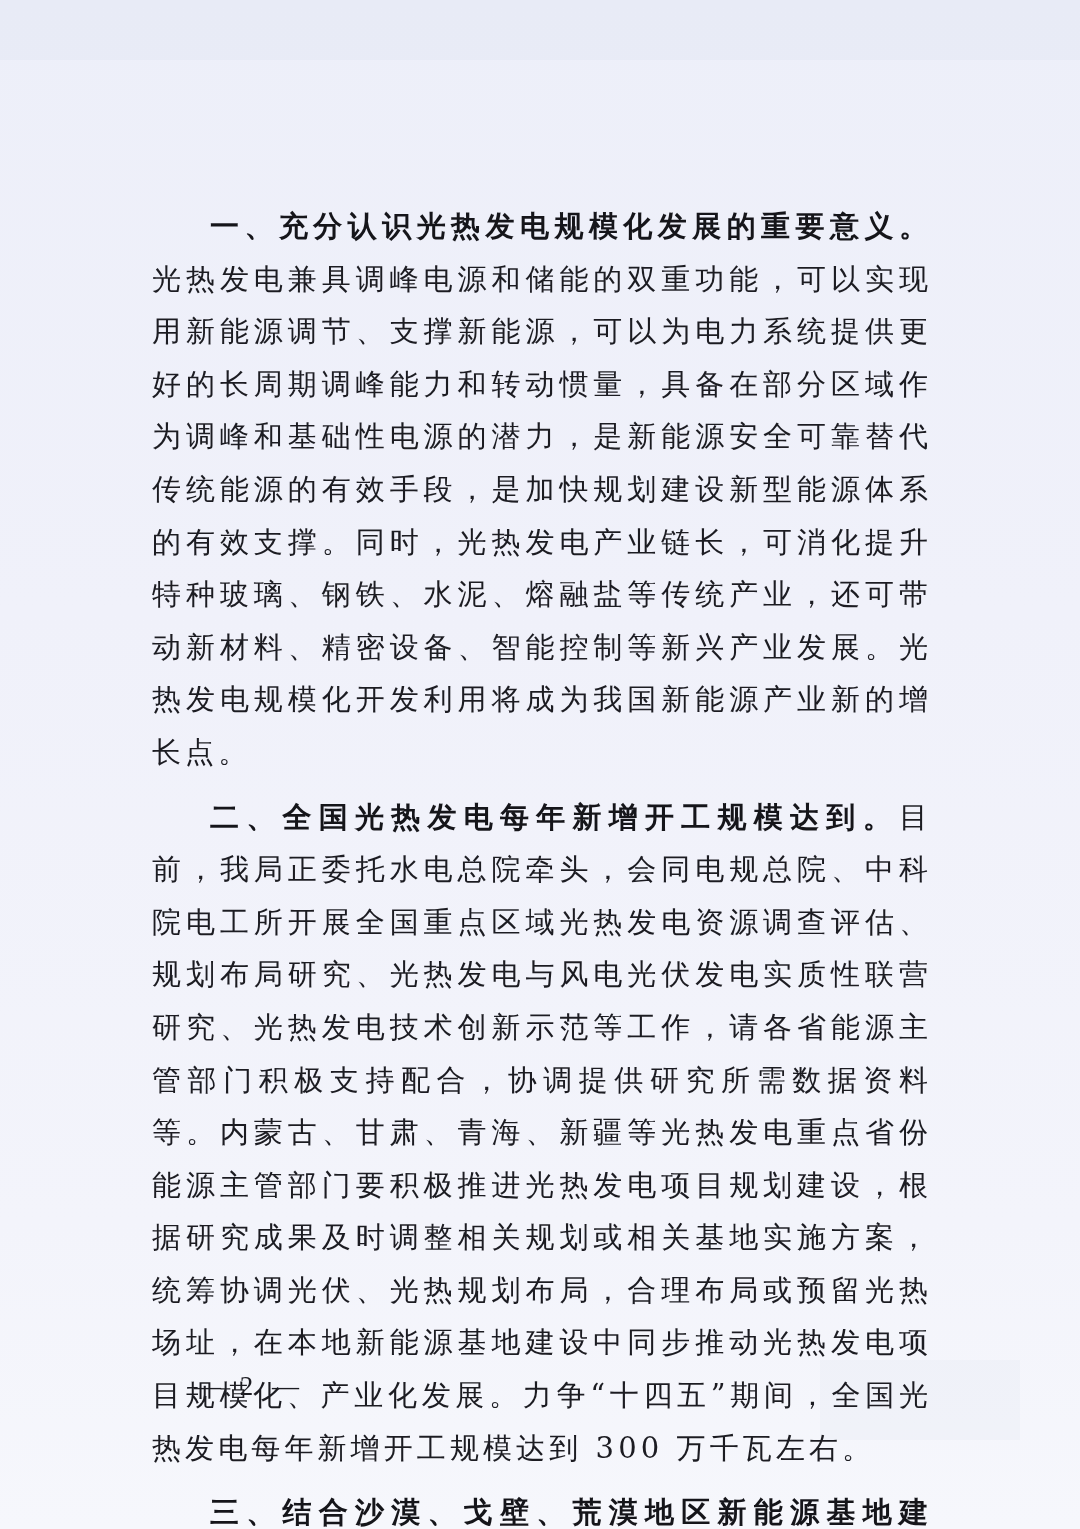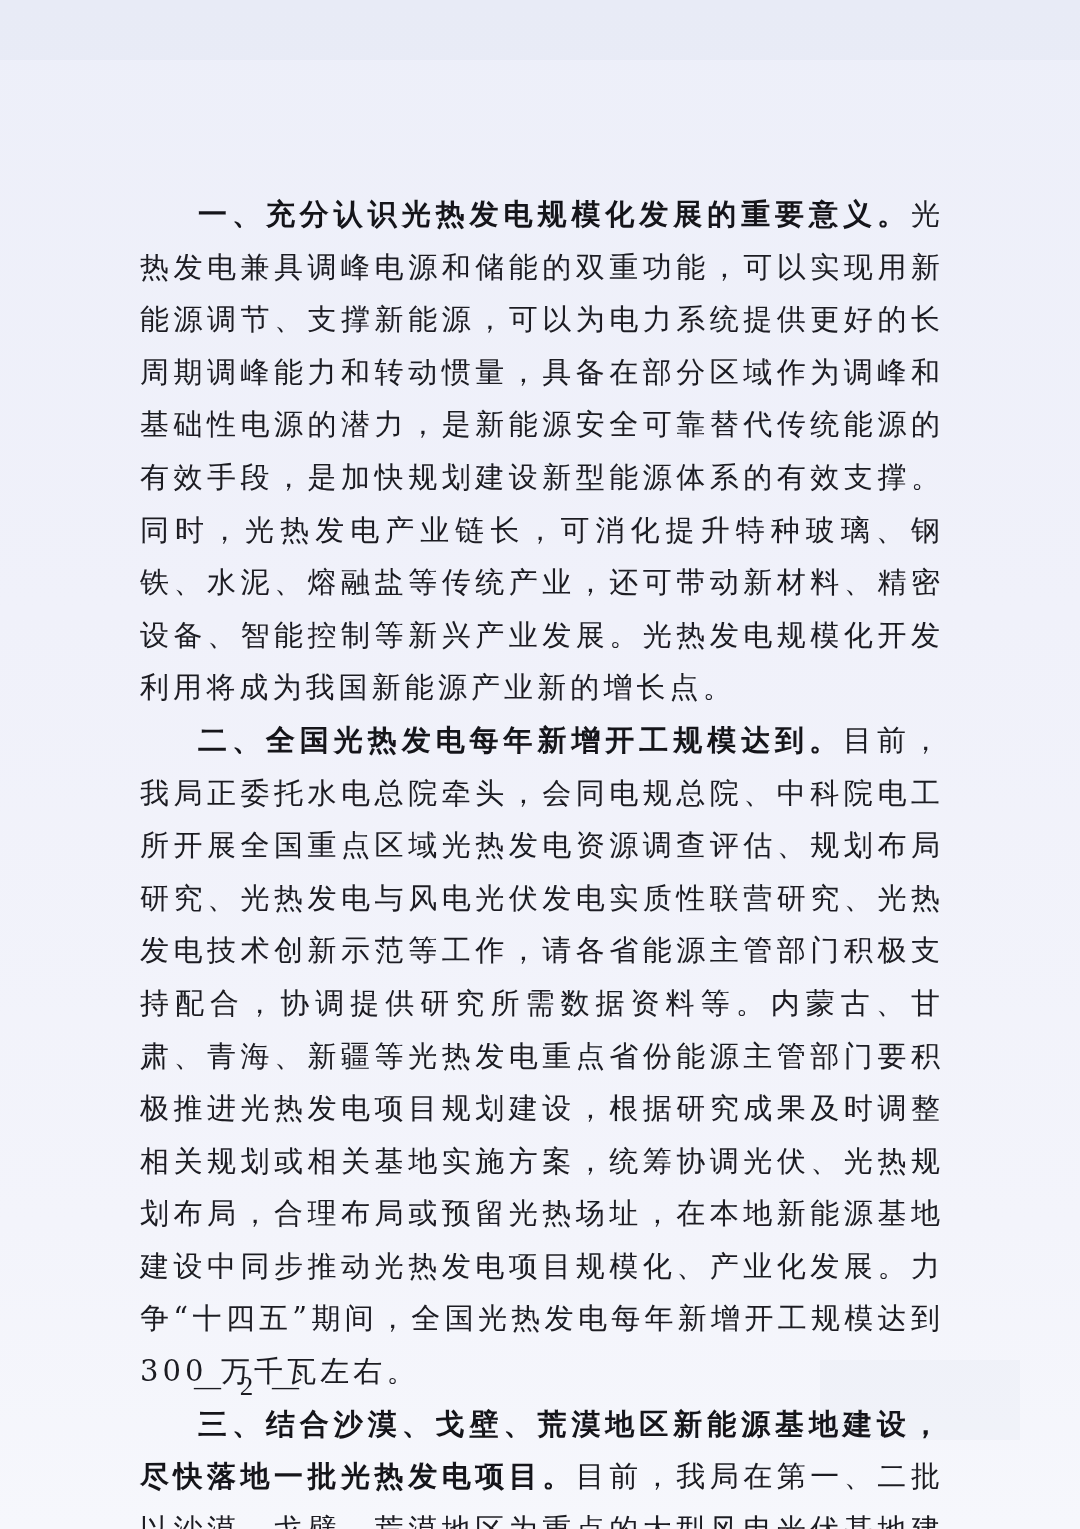--- a/index.html
+++ b/index.html
@@ -15,21 +15,21 @@
       font-family: "DejaVu Serif", "Liberation Serif", serif;
       color: #1c1c22;
     }
     .page {
       position: absolute;
       left: 140px;
       top: 188px;
       width: 804px;
     }
     .para {
-      margin: 0;
+      margin: 12px;
       font-size: 29px;
       line-height: 52.6px;
       letter-spacing: 4.1px;
       text-align: justify;
       text-indent: 2em;
       word-break: break-all;
     }
     .para .lead {
       font-weight: bold;
       color: #15151a;

